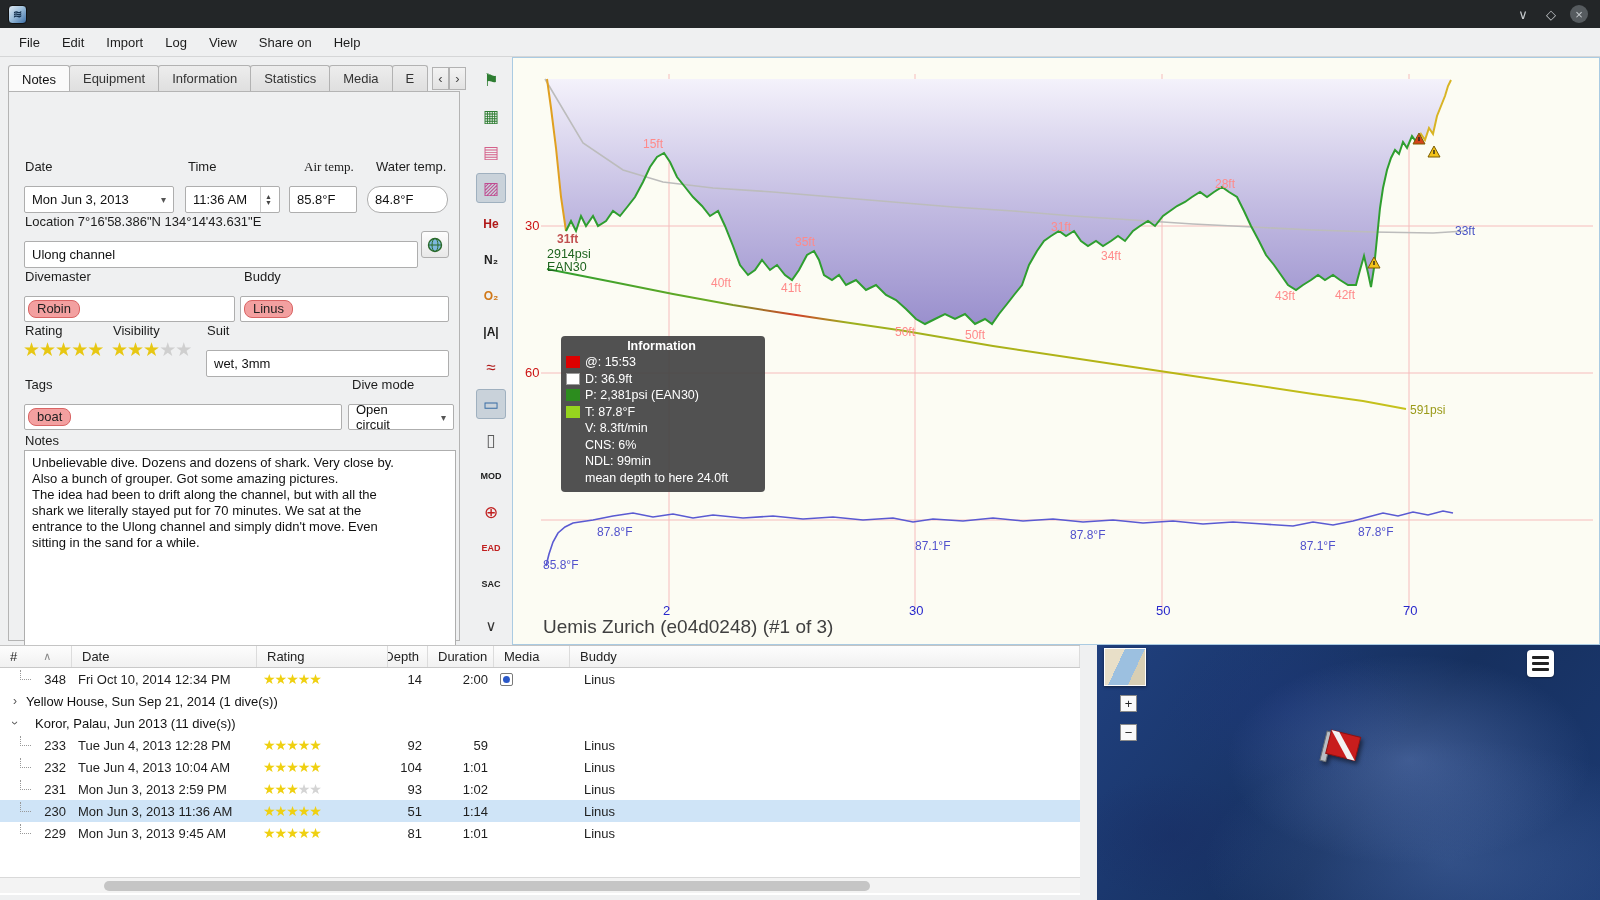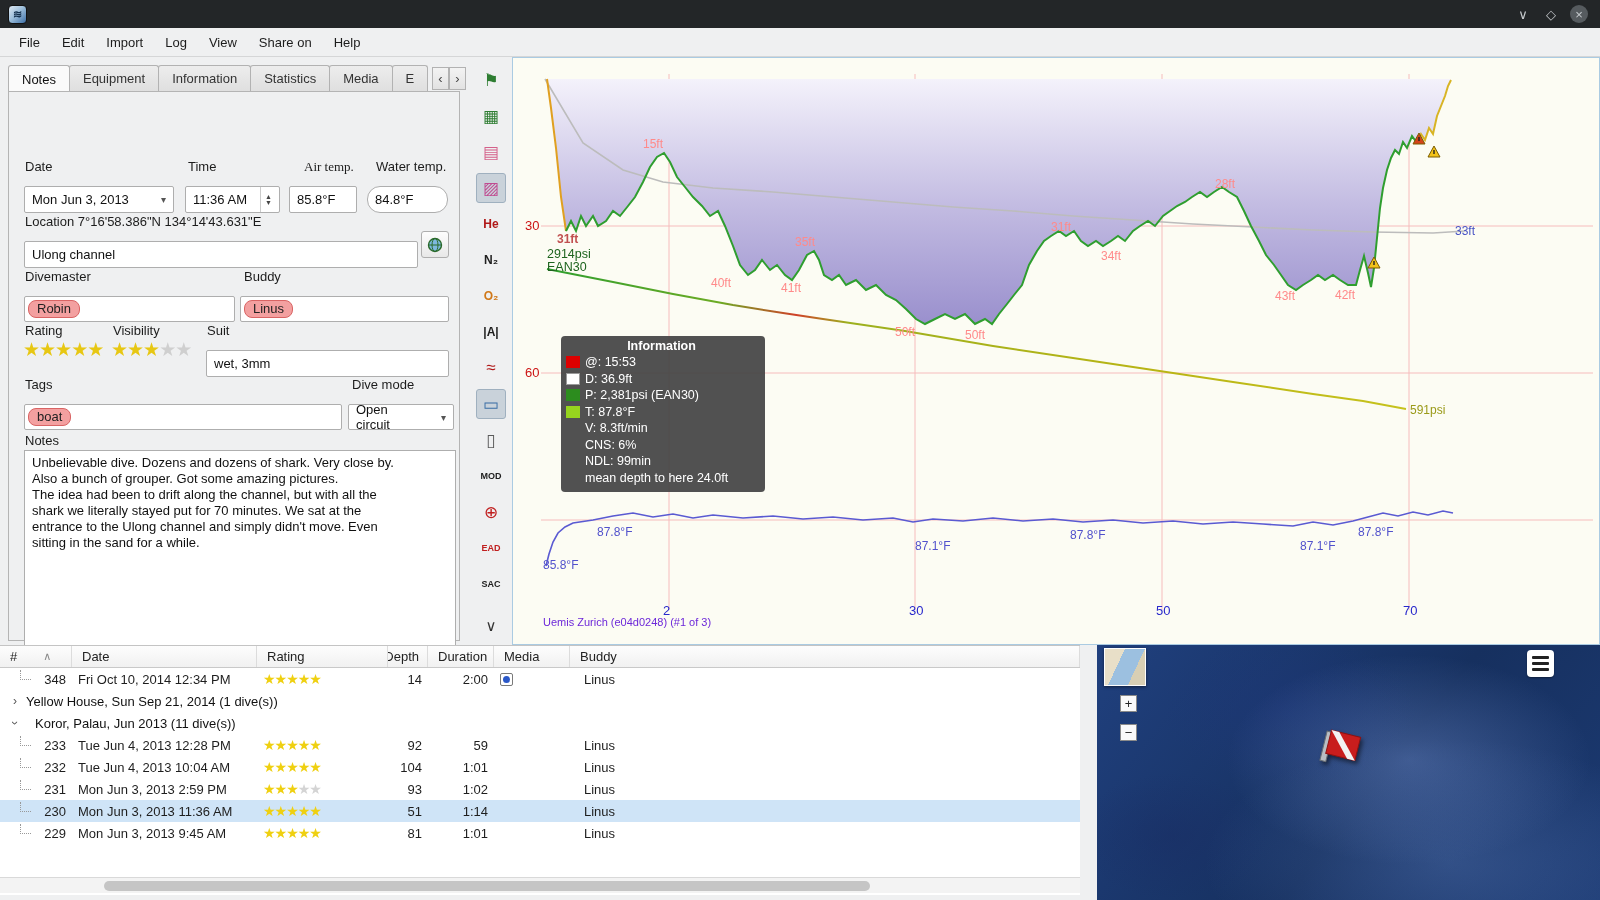--- a/index.html
+++ b/index.html
@@ -60,21 +60,21 @@
   #chart svg { position:absolute; left:0; top:0; }
   .clabel { position:absolute; font-size:12px; white-space:nowrap; }
   .depth { color:#ff8a8a; }
   .depth-dark { color:#c05050; font-weight:bold; }
   .ytick { color:#cc1414; font-size:13px; }
   .xtick { color:#2828cc; font-size:13px; }
   .pressure { color:#1e641e; font-size:12.5px; }
   .endpressure { color:#9a9a18; }
   .temp { color:#5252cc; }
   .meanlabel { color:#4853c4; }
-  .footer { color:#6d28d9; font-size:11px; }
+  .footer { color:#404040; font-size:19px; }
   #infobox { position:absolute; left:48px; top:278px; width:204px; background:rgba(68,68,68,0.93); border-radius:4px; color:#fff; font-size:12.5px; padding:3px 8px 6px 5px; }
   #infobox .title { text-align:center; font-weight:bold; margin-bottom:1px; }
   .inforow { display:flex; align-items:center; line-height:16.5px; }
   .chip { width:14px; height:12px; margin-right:5px; flex:none; }
   .chip.none { background:transparent; }
 
   
   #divelist { left:0; top:645px; width:1080px; height:250px; background:#fff; border-top:1px solid #c4c4c4; }
   .dl-grid { display:grid; grid-template-columns:72px 185px 131px 40px 66px 76px 1fr; }
   #dl-header { height:22px; background:linear-gradient(#fdfdfd,#f1f1f1); border-bottom:1px solid #c9c9c9; font-size:13px; color:#222; }

